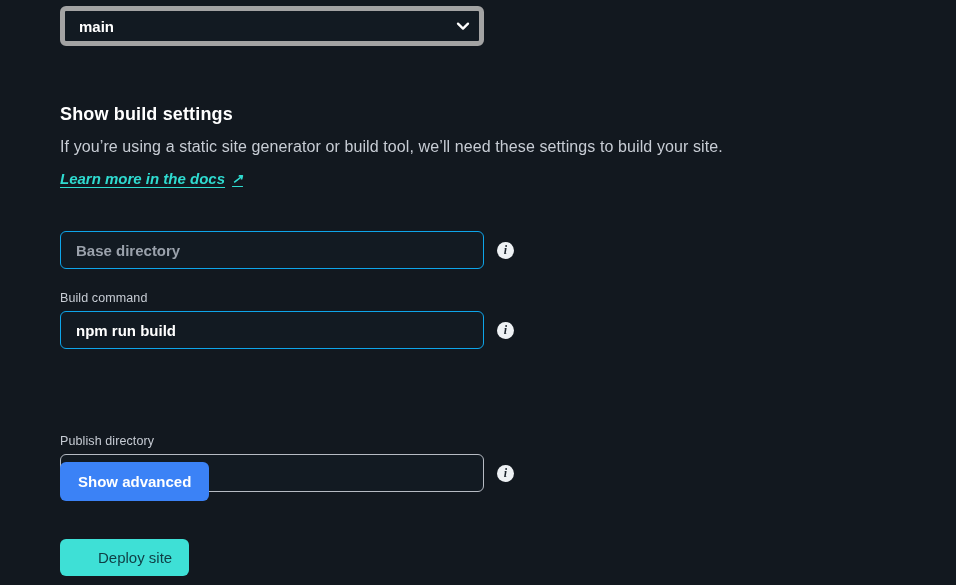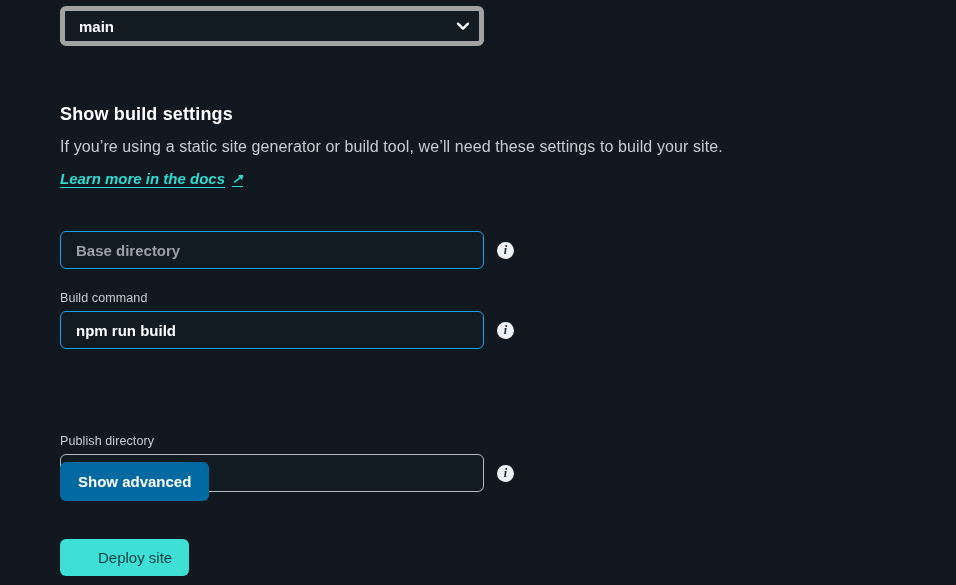--- a/index.html
+++ b/index.html
@@ -141,21 +141,21 @@
     font-size: 12px;
     line-height: 17px;
     text-align: center;
     display: block;
     cursor: pointer;
     flex: 0 0 auto;
   }
 
   
   .btn-secondary {
-    background: #0369a1;
+    background: #3b82f6;
     color: #ffffff;
     font-family: "Liberation Sans", sans-serif;
     font-size: 15px;
     font-weight: bold;
     border: none;
     border-radius: 6px;
     padding: 11px 18px;
     cursor: pointer;
   }
   .btn-primary {

